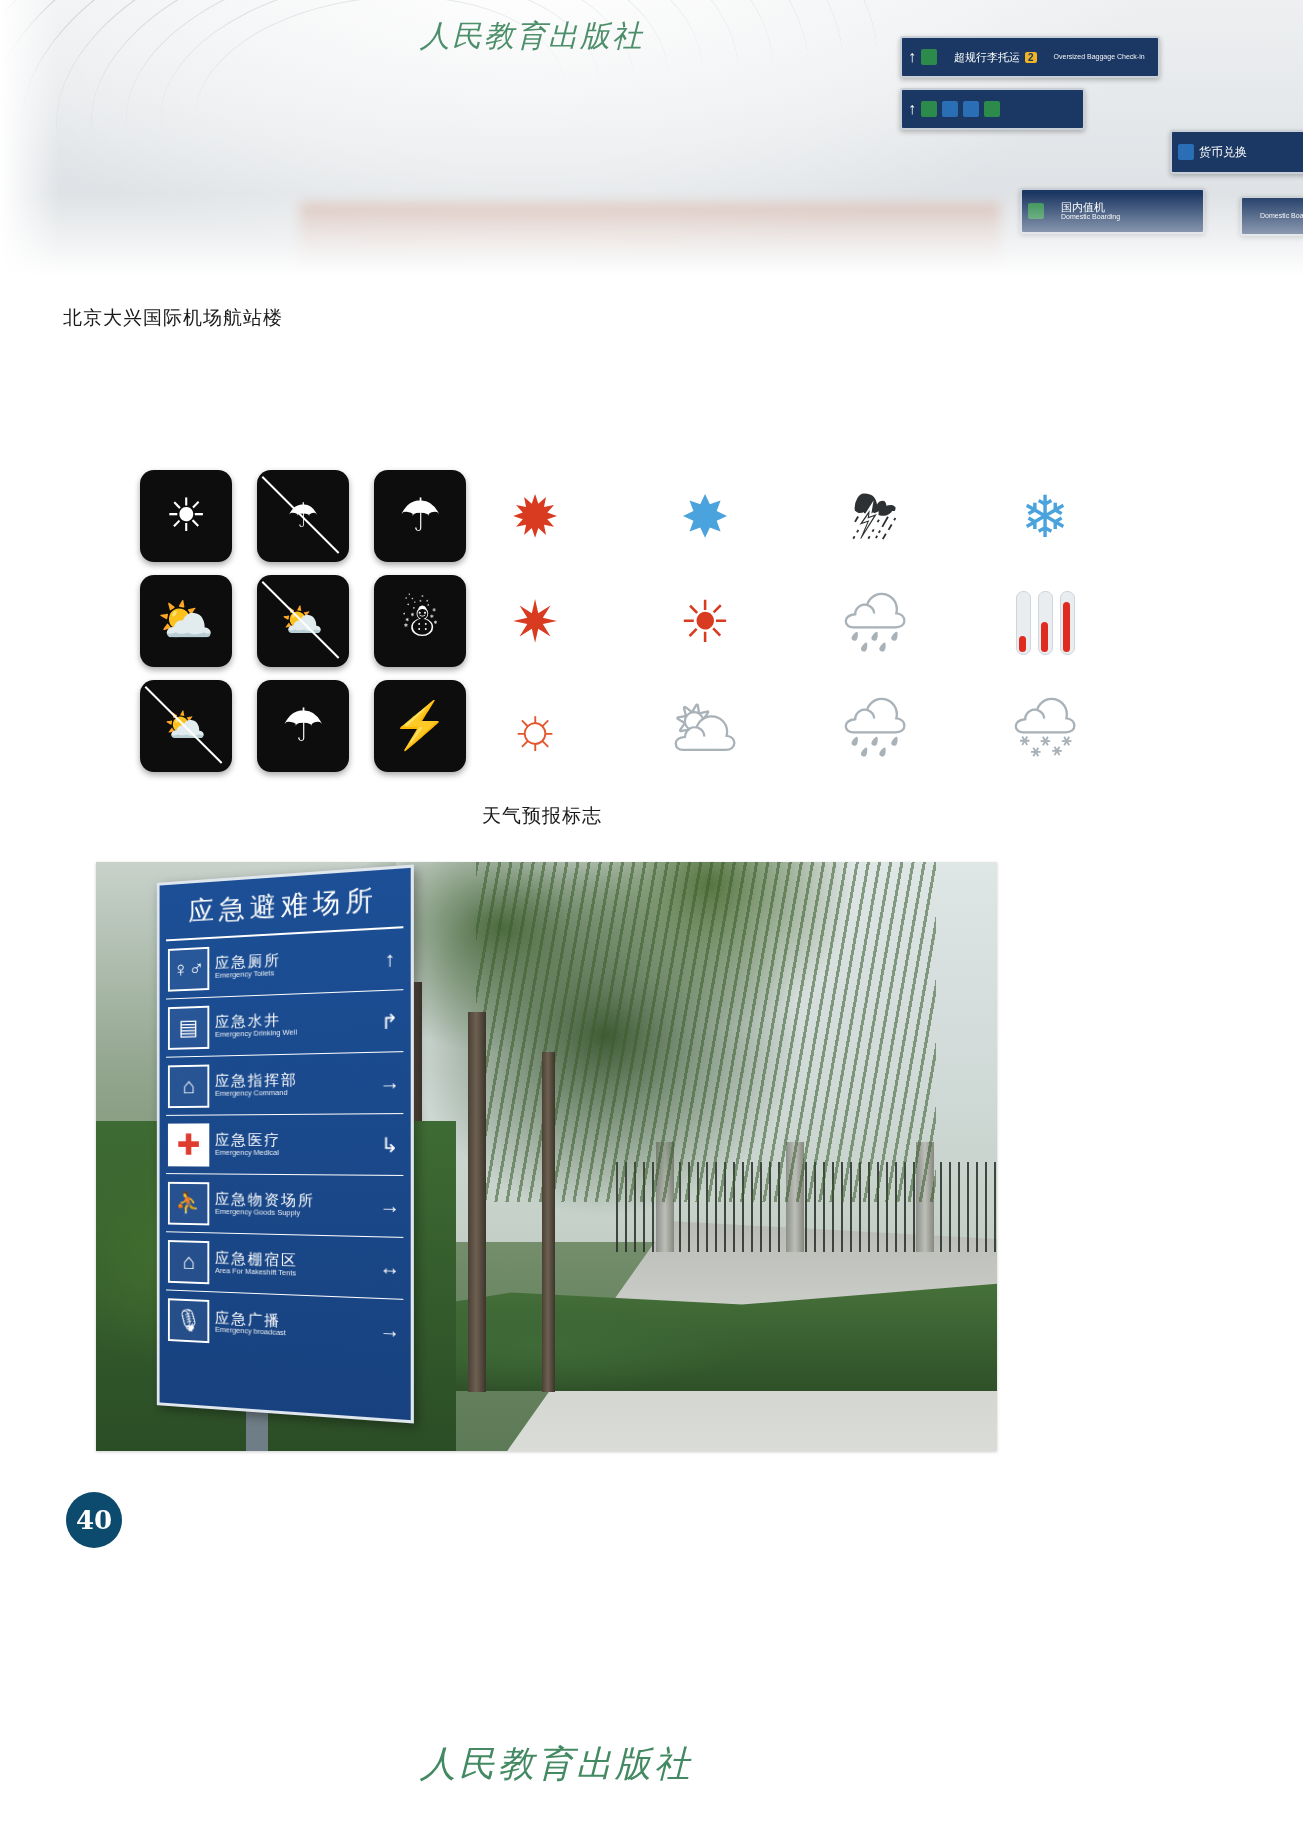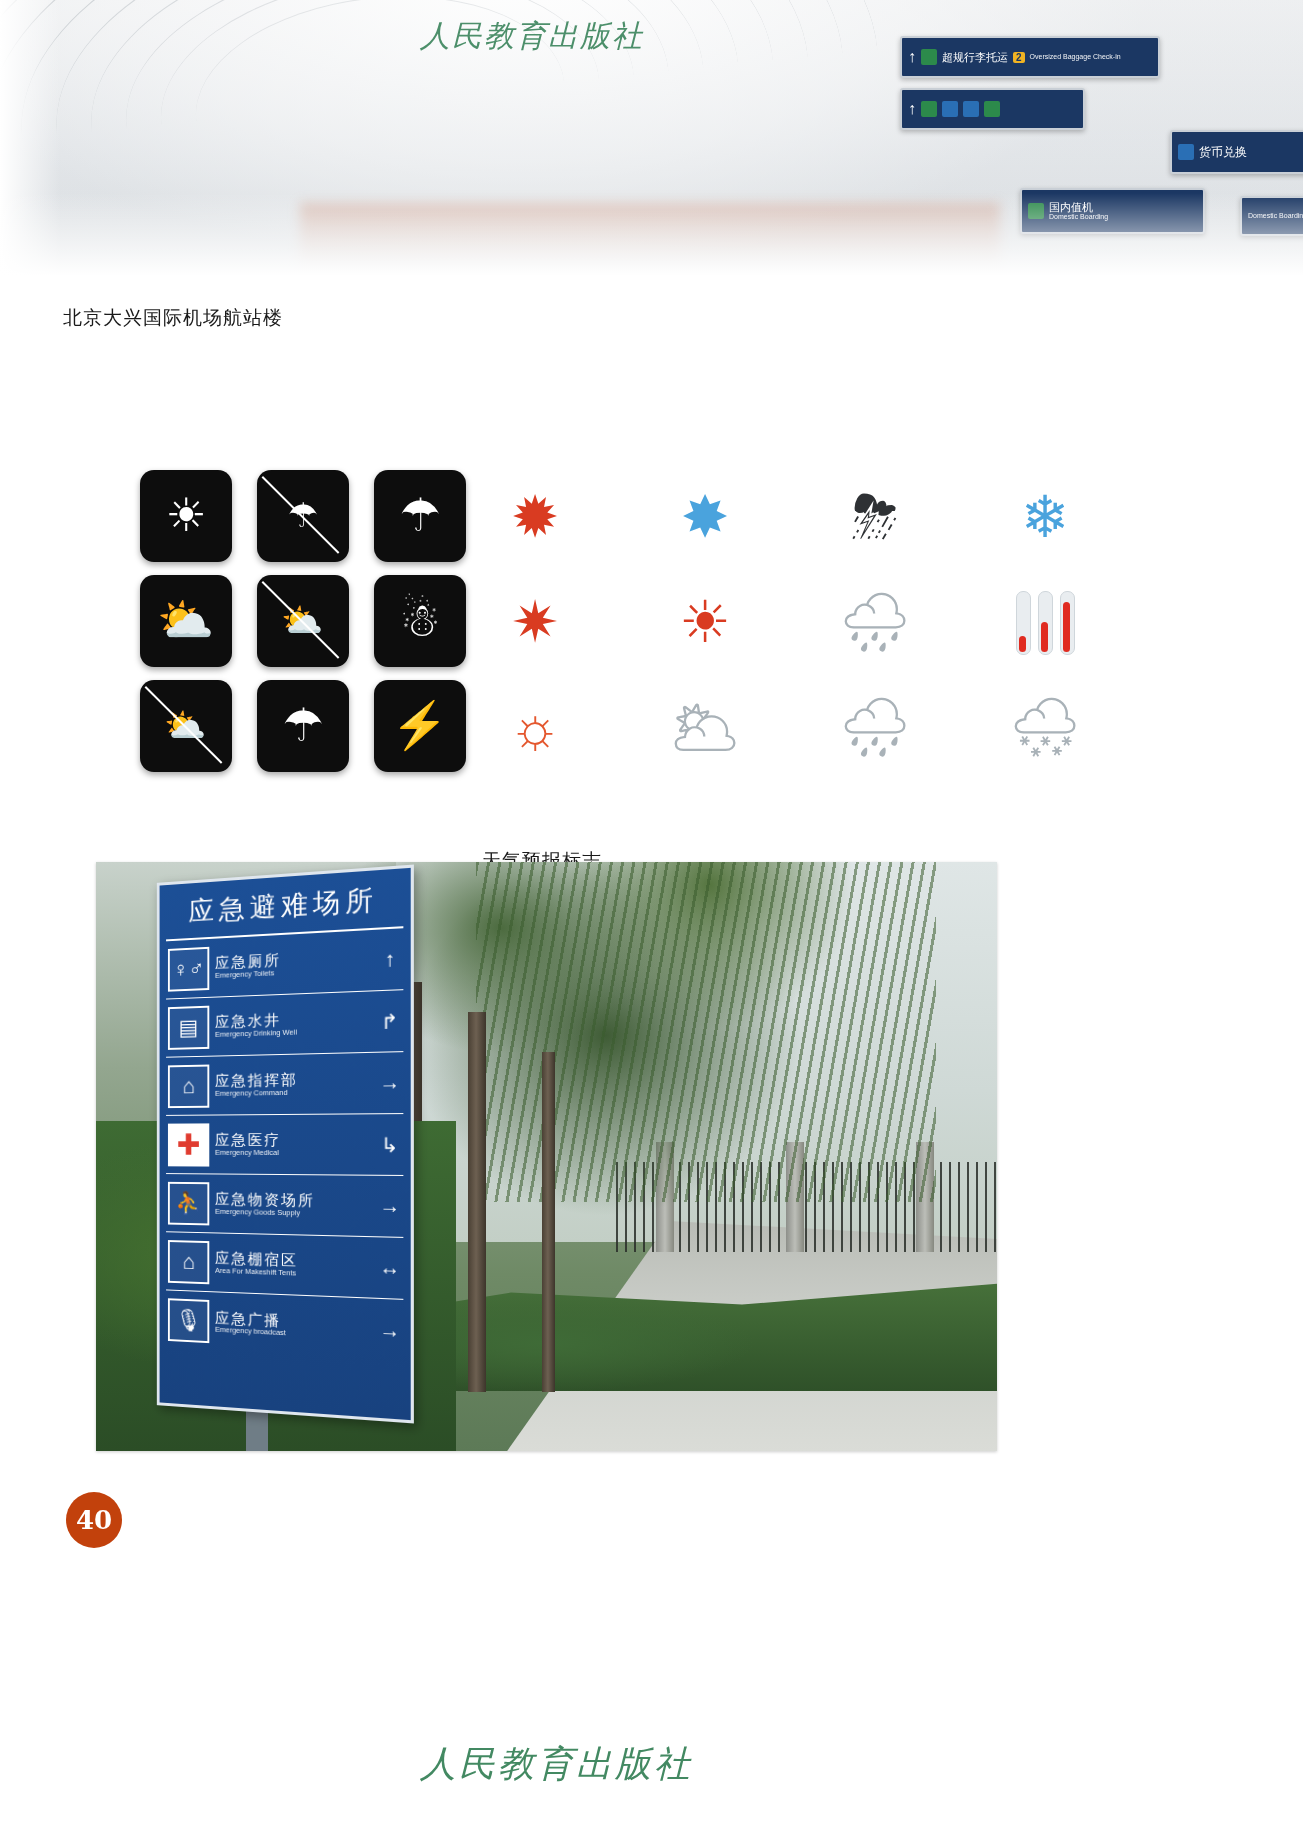--- a/index.html
+++ b/index.html
@@ -137,21 +137,21 @@
   .sign-s1 { left: 900px; top: 36px; width: 260px; height: 42px; }
   .sign-s2 { left: 900px; top: 88px; width: 185px; height: 42px; }
   .sign-s3 { left: 1170px; top: 130px; width: 150px; height: 44px; }
   .sign-s4 { left: 1020px; top: 188px; width: 185px; height: 46px; }
   .sign-s5 { left: 1240px; top: 196px; width: 110px; height: 40px; }
   .sign-icon-sq {
     width: 16px; height: 16px; background: #2c8a4b; border-radius: 2px;
     display: inline-block;
   }
   .sign-icon-sq.blue { background: #2a6fb5; }
-  .stack { display: flex; flex-direction: column; line-height: 1.15; }
+  .stack { display: flex; flex-direction: column; line-height: 1.15; margin-left: 12px; }
 
   
   .caption-airport {
     position: absolute;
     left: 63px;
     top: 305px;
     font-size: 19px;
     color: #1a1a1a;
     font-family: "DejaVu Serif", serif;
     letter-spacing: 1px;
@@ -259,21 +259,21 @@
     background: #e02b20;
     display: block;
   }
   .thermo.t1 i { height: 16px; }
   .thermo.t2 i { height: 30px; }
   .thermo.t3 i { height: 50px; }
 
   .caption-weather {
     position: absolute;
     left: 482px;
-    top: 848px;
+    top: 803px;
     font-size: 19px;
     color: #1a1a1a;
     font-family: "DejaVu Serif", serif;
     letter-spacing: 1px;
   }
 
   
   .photo-bottom {
     position: absolute;
     left: 96px;
@@ -400,21 +400,21 @@
   }
 
   
   .page-number {
     position: absolute;
     left: 66px;
     top: 1492px;
     width: 56px;
     height: 56px;
     border-radius: 50%;
-    background: #c2410c;
+    background: #0c4a6e;
     color: #ffffff;
     display: flex;
     align-items: center;
     justify-content: center;
     font-size: 26px;
     font-family: "DejaVu Serif", serif;
     font-weight: bold;
   }
   .watermark-bottom {
     position: absolute;

